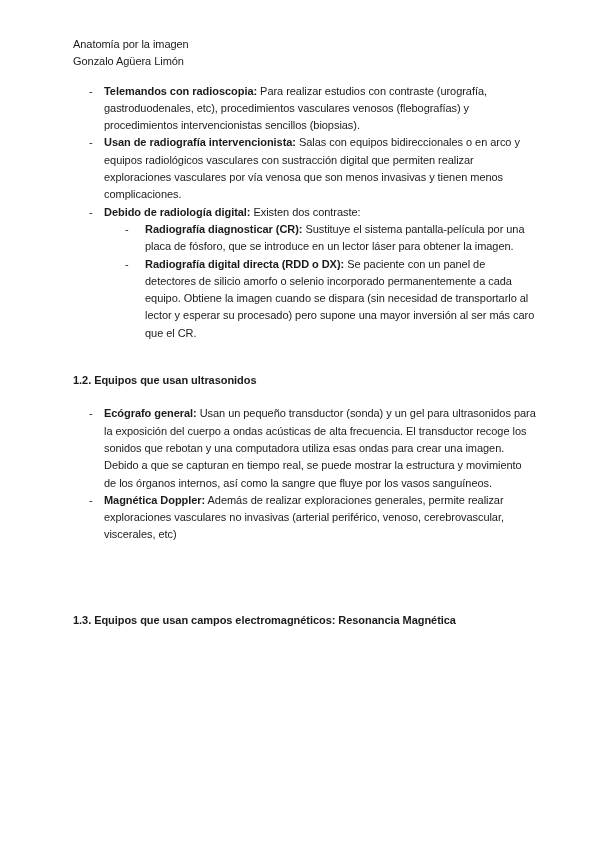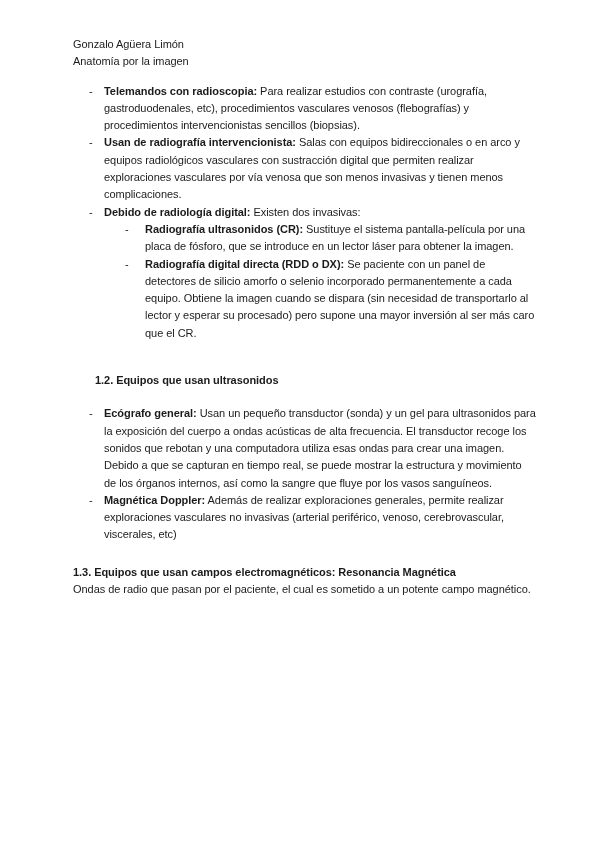--- a/index.html
+++ b/index.html
@@ -20,54 +20,54 @@
   .doc-header p { margin: 0; }
   .list { margin: 0; }
   .intro-list { margin-top: 12px; }
   .li { position: relative; }
   .l1 { padding-left: 31px; }
   .l1 > .dash { position: absolute; left: 16px; top: 0; }
   .l2 { padding-left: 72px; }
   .l2 > .dash { position: absolute; left: 52px; top: 0; }
   .lead { font-weight: bold; margin-top: 32px; }
   .heading { font-weight: bold; }
-  .h-ultrasound { margin-top: 30px; margin-left: 22px; }
+  .h-ultrasound { margin-top: 30px; }
   .ultrasound-list { margin-top: 16px; }
-  .h-mri { margin-top: 20px; }
+  .h-mri { margin-top: 68px; }
 </style>
 </head>
 <body>
 
 <div class="page">
 
   <div class="doc-header">
+    <p>Anatomía por la imagen</p>
     <p>Gonzalo Agüera Limón</p>
-    <p>Anatomía por la imagen</p>
   </div>
 
   <div class="list intro-list">
 
     <div class="li l1">
       <span class="dash">-</span>
       <span class="li-text"><b class="lead">Telemandos con radioscopia:</b><span> Para realizar estudios con contraste (urografía, gastroduodenales, etc), procedimientos vasculares venosos (flebografías) y procedimientos intervencionistas sencillos (biopsias).</span></span>
     </div>
 
     <div class="li l1">
       <span class="dash">-</span>
       <span class="li-text"><b class="lead">Usan de radiografía intervencionista:</b><span> Salas con equipos bidireccionales o en arco y equipos radiológicos vasculares con sustracción digital que permiten realizar exploraciones vasculares por vía venosa que son menos invasivas y tienen menos complicaciones.</span></span>
     </div>
 
     <div class="li l1">
       <span class="dash">-</span>
-      <span class="li-text"><b class="lead">Debido de radiología digital:</b><span> Existen dos invasivas:</span></span>
+      <span class="li-text"><b class="lead">Debido de radiología digital:</b><span> Existen dos contraste:</span></span>
     </div>
 
     <div class="li l2">
       <span class="dash">-</span>
-      <span class="li-text"><b class="lead">Radiografía ultrasonidos (CR):</b><span> Sustituye el sistema pantalla-película por una placa de fósforo, que se introduce en un lector láser para obtener la imagen.</span></span>
+      <span class="li-text"><b class="lead">Radiografía diagnosticar (CR):</b><span> Sustituye el sistema pantalla-película por una placa de fósforo, que se introduce en un lector láser para obtener la imagen.</span></span>
     </div>
 
     <div class="li l2">
       <span class="dash">-</span>
       <span class="li-text"><b class="lead">Radiografía digital directa (RDD o DX):</b><span> Se paciente con un panel de detectores de silicio amorfo o selenio incorporado permanentemente a cada equipo. Obtiene la imagen cuando se dispara (sin necesidad de transportarlo al lector y esperar su procesado) pero supone una mayor inversión al ser más caro que el CR.</span></span>
     </div>
 
   </div>
 
   <div class="section">
@@ -80,16 +80,15 @@
       </div>
       <div class="li l1">
         <span class="dash">-</span>
         <span class="li-text"><b class="lead">Magnética Doppler:</b><span> Además de realizar exploraciones generales, permite realizar exploraciones vasculares no invasivas (arterial periférico, venoso, cerebrovascular, viscerales, etc)</span></span>
       </div>
     </div>
   </div>
 
   <div class="section">
     <p class="heading h-mri">1.3. Equipos que usan campos electromagnéticos: Resonancia Magnética</p>
-    <p class="para">Ondas de radio que pasan por el paciente, el cual es sometido a un potente campo magnético.</p>
   </div>
 
 </div>
 
 </body></html>

